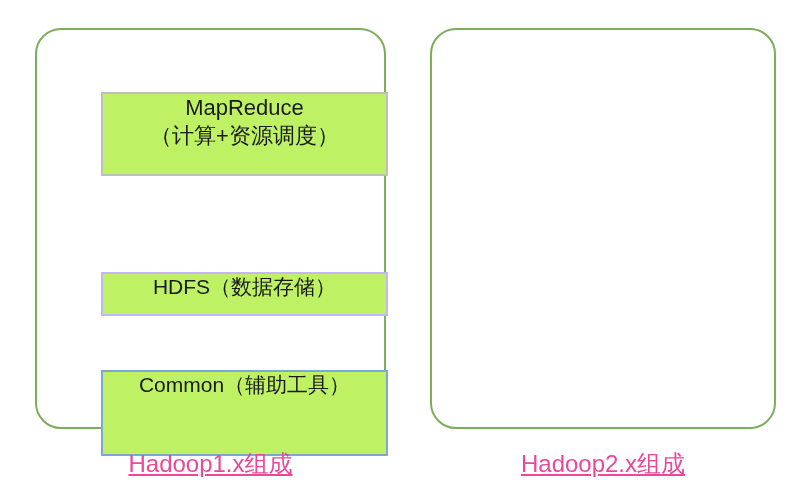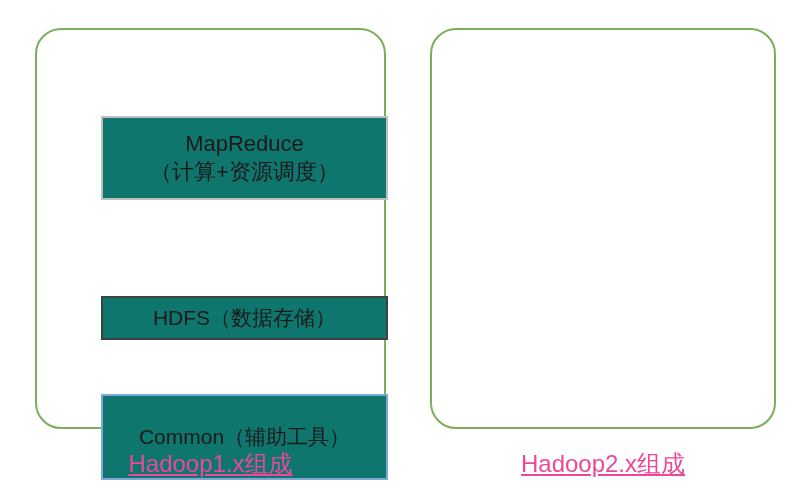--- a/index.html
+++ b/index.html
@@ -35,27 +35,26 @@
   }
   #panel-right {
     left: 430px;
     top: 28px;
     width: 346px;
     height: 401px;
   }
   .layer-box {
     position: absolute;
     box-sizing: border-box;
-    background: #0f766e;
+    background: #bef264;
     display: flex;
-    align-items: center;
+    align-items: flex-start;
     justify-content: center;
     text-align: center;
     line-height: 1.28;
-    margin-top: 24px;
   }
   .layer-text {
     display: block;
     padding: 0 6px;
     white-space: pre-line;
   }
   
   #box-l-mapreduce {
     left: 64px;
     top: 62px;
@@ -63,21 +62,21 @@
     height: 84px;
     border: 2px solid #bfbfbf;
     font-size: 22px;
     color: #1a1a1a;
   }
   #box-l-hdfs {
     left: 64px;
     top: 242px;
     width: 287px;
     height: 44px;
-    border: 2px solid #404040;
+    border: 2px solid #c4b5fd;
     font-size: 21px;
     color: #1a1a1a;
   }
   #box-l-common {
     left: 64px;
     top: 340px;
     width: 287px;
     height: 86px;
     border: 2px solid #7ba7db;
     font-size: 21px;

